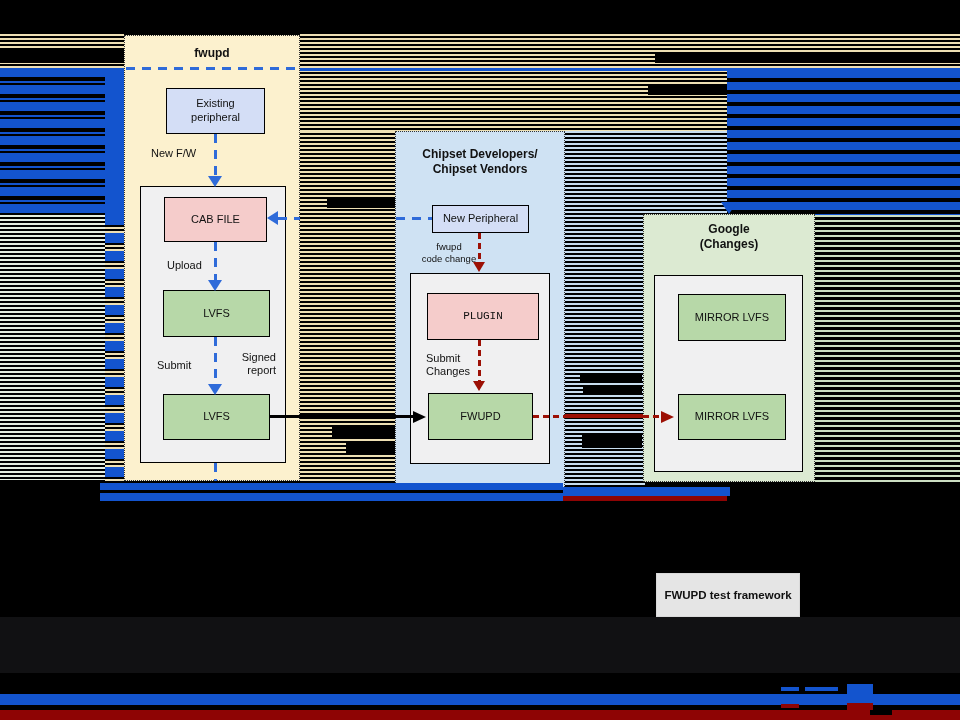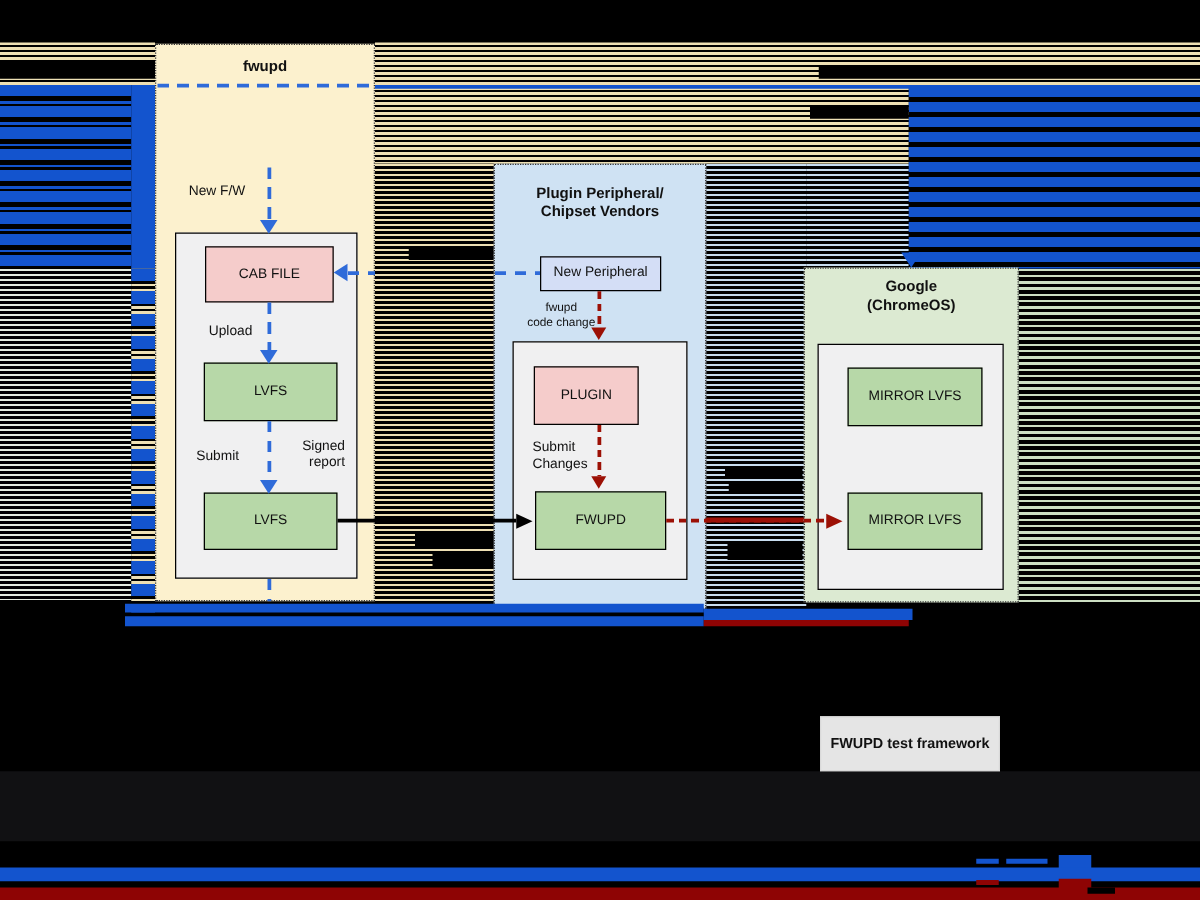--- a/index.html
+++ b/index.html
@@ -70,44 +70,46 @@
   <div class="abs bar" style="left:327px;top:197px;width:68px;height:11px;"></div>
   <div class="abs bar" style="left:332px;top:425px;width:64px;height:12px;"></div>
   <div class="abs bar" style="left:346px;top:441px;width:50px;height:12px;"></div>
   <div class="abs bar" style="left:580px;top:374px;width:62px;height:9px;"></div>
   <div class="abs bar" style="left:583px;top:385px;width:59px;height:9px;"></div>
   <div class="abs bar" style="left:582px;top:434px;width:60px;height:14px;"></div>
 
   <div class="abs panel" style="left:124px;top:35px;width:176px;height:446px;background:var(--panel-cream);"></div>
   <div class="abs ptitle" style="left:124px;top:46px;width:176px;">fwupd</div>
   <div class="abs inner" style="left:140px;top:186px;width:146px;height:277px;"></div>
+  <div class="abs nbox" style="left:166px;top:88px;width:99px;height:46px;background:var(--box-periwinkle);">Existing
+peripheral</div>
   <div class="abs nbox" style="left:164px;top:197px;width:103px;height:45px;background:var(--box-pink);">CAB FILE</div>
   <div class="abs nbox" style="left:163px;top:290px;width:107px;height:47px;background:var(--box-green);">LVFS</div>
   <div class="abs nbox" style="left:163px;top:394px;width:107px;height:46px;background:var(--box-green);">LVFS</div>
   <div class="abs lbl" style="left:151px;top:147px;">New F/W</div>
   <div class="abs lbl" style="left:167px;top:259px;">Upload</div>
   <div class="abs lbl" style="left:157px;top:359px;">Submit</div>
   <div class="abs lbl center" style="left:224px;top:351px;width:52px;text-align:right;">Signed
 report</div>
 
   <div class="abs panel" style="left:395px;top:131px;width:170px;height:356px;background:var(--panel-blue);"></div>
-  <div class="abs ptitle" style="left:395px;top:147px;width:170px;">Plugin Peripheral/
+  <div class="abs ptitle" style="left:395px;top:147px;width:170px;">Chipset Developers/
 Chipset Vendors</div>
   <div class="abs inner" style="left:410px;top:273px;width:140px;height:191px;"></div>
   <div class="abs nbox" style="left:432px;top:205px;width:97px;height:28px;background:var(--box-periwinkle);">New Peripheral</div>
-  <div class="abs nbox" style="left:427px;top:293px;width:84px;height:47px;background:var(--box-pink);">PLUGIN</div>
+  <div class="abs nbox" style="left:427px;top:293px;width:112px;height:47px;background:var(--box-pink);font-family:Liberation Mono, monospace;">PLUGIN</div>
   <div class="abs nbox" style="left:428px;top:393px;width:105px;height:47px;background:var(--box-green);">FWUPD</div>
   <div class="abs lbl small" style="left:420px;top:241px;width:58px;">fwupd
 code change</div>
   <div class="abs lbl" style="left:426px;top:352px;">Submit
 Changes</div>
 
   <div class="abs panel" style="left:643px;top:214px;width:172px;height:268px;background:var(--panel-green);"></div>
   <div class="abs ptitle" style="left:643px;top:222px;width:172px;">Google
-(ChromeOS)</div>
+(Changes)</div>
   <div class="abs inner" style="left:654px;top:275px;width:149px;height:197px;"></div>
   <div class="abs nbox" style="left:678px;top:294px;width:108px;height:47px;background:var(--box-green);">MIRROR LVFS</div>
   <div class="abs nbox" style="left:678px;top:394px;width:108px;height:46px;background:var(--box-green);">MIRROR LVFS</div>
 
   <div class="abs hdash-b" style="left:126px;top:67px;width:172px;"></div>
   <div class="abs vdash-b" style="left:214px;top:134px;height:42px;"></div>
   <div class="abs ah down-b" style="left:208px;top:176px;"></div>
   <div class="abs vdash-b" style="left:214px;top:242px;height:38px;"></div>
   <div class="abs ah down-b" style="left:208px;top:280px;"></div>
   <div class="abs vdash-b" style="left:214px;top:337px;height:47px;"></div>

